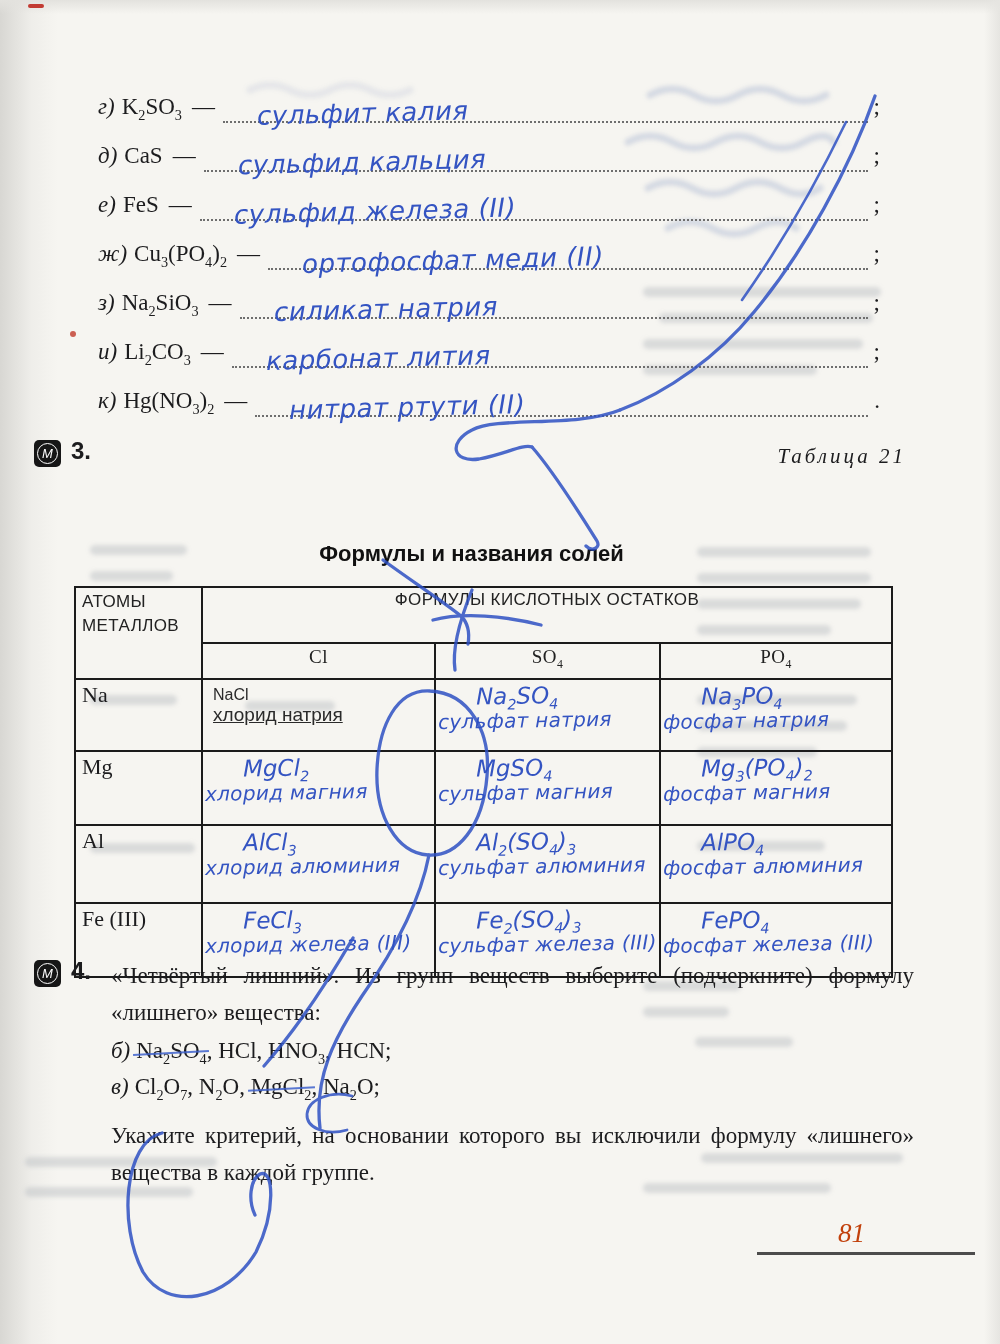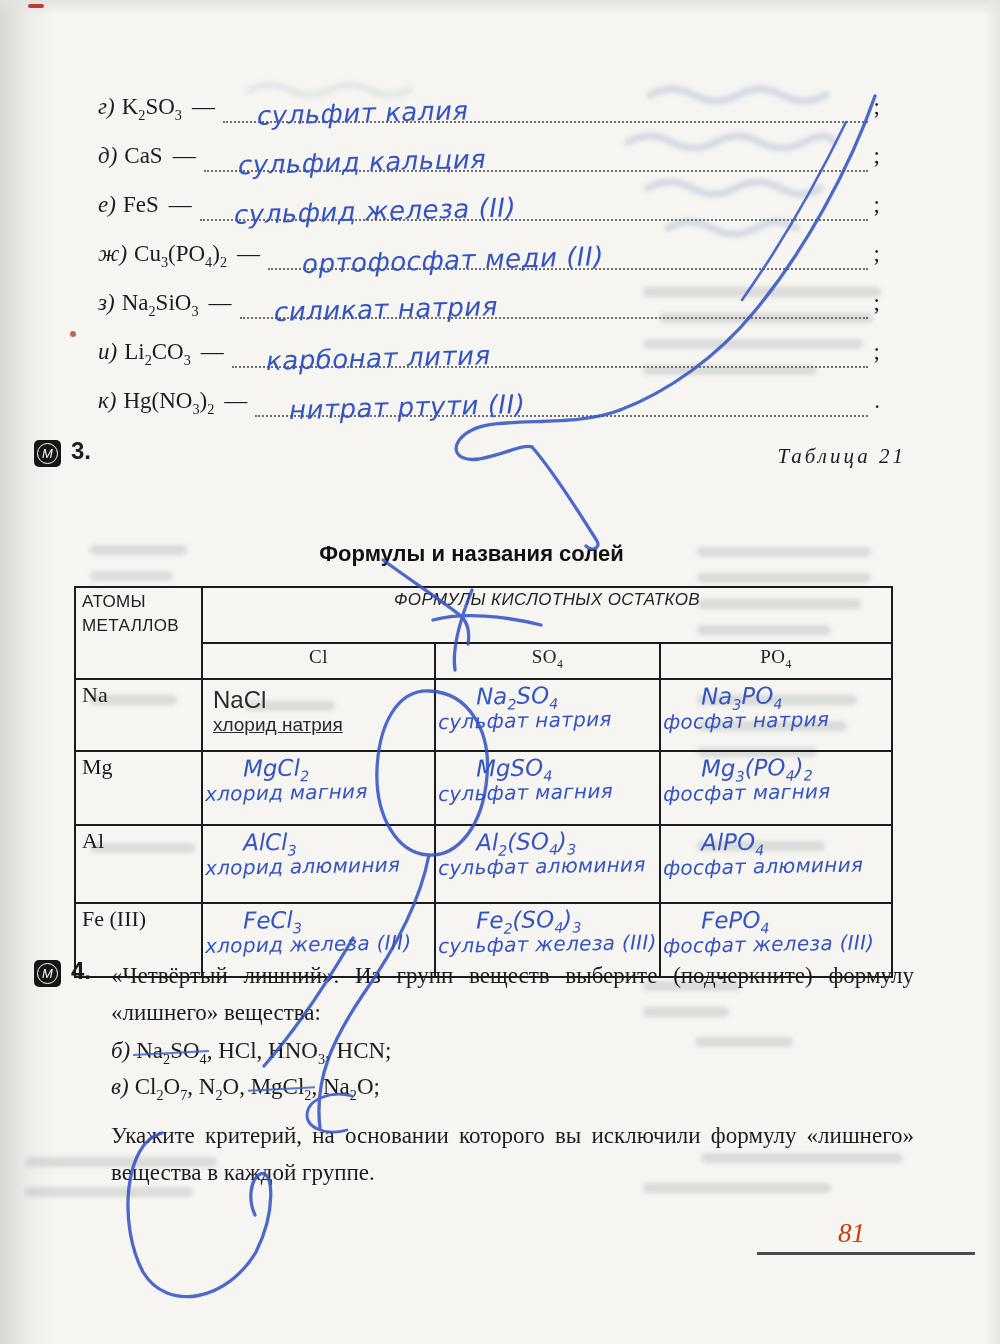--- a/index.html
+++ b/index.html
@@ -42,32 +42,32 @@
     font-family:"Liberation Sans",sans-serif;font-weight:bold;font-size:22px;color:#111;}
   
   table.salts{position:absolute;left:63px;top:586px;width:817px;border-collapse:collapse;
     table-layout:fixed;margin-left:11px;}
   table.salts col.c0{width:127px}table.salts col.c1{width:233px}
   table.salts col.c2{width:225px}table.salts col.c3{width:232px}
   table.salts th,table.salts td{border:2px solid #1b1b1b;padding:2px 6px;vertical-align:top;}
   th.hdr{font-family:"Liberation Sans",sans-serif;font-weight:normal;font-size:17px;
     color:#222;letter-spacing:.4px;}
   th.hdr-left{text-align:left;padding-left:12px;vertical-align:middle;line-height:24px;}
-  th.hdr-span{height:50px;vertical-align:middle;font-style:italic;}
+  th.hdr-span{height:50px;vertical-align:middle;}
   th.hdr-sub{height:30px;font-family:"Liberation Serif",serif;font-size:19px;vertical-align:middle;}
   td.metal{font-size:22px;padding-left:12px;padding-top:8px;}
   tr.r0 td{height:66px}tr.r1 td{height:68px}tr.r2 td{height:72px}tr.r3 td{height:68px}
   .cellwrap{position:relative;height:100%;}
   .hw-f{font-family:"DejaVu Sans",sans-serif;font-style:italic;color:#3454c2;
     font-size:23px;margin-left:34px;white-space:nowrap;transform:rotate(-1deg);}
   .hw-n{font-family:"DejaVu Sans",sans-serif;font-style:italic;color:#3454c2;
     font-size:20px;margin-left:-4px;white-space:nowrap;transform:rotate(-1deg);
     letter-spacing:.3px;}
   .printed .hw-f{font-family:"Liberation Sans",sans-serif;font-style:normal;color:#2a2a2a;
-    font-size:24px;margin-left:4px;transform:none;padding-top:4px;}
+    font-size:16px;margin-left:4px;transform:none;padding-top:4px;}
   .printed .hw-n{font-family:"Liberation Sans",sans-serif;font-style:normal;color:#2a2a2a;
     font-size:19px;margin-left:4px;transform:none;letter-spacing:0;text-decoration:underline;}
   
   .groups{margin-top:2px;}
   .group-row{font-size:23px;line-height:36px;white-space:nowrap;}
   .g-label{font-style:italic;margin-right:6px;}
   .struck{position:relative;display:inline-block;}
   .struck::after{content:"";position:absolute;left:-3px;right:-3px;top:52%;
     border-top:2.6px solid rgba(62,98,204,.85);transform:rotate(-3deg);}
   .outro{margin-top:12px;}

